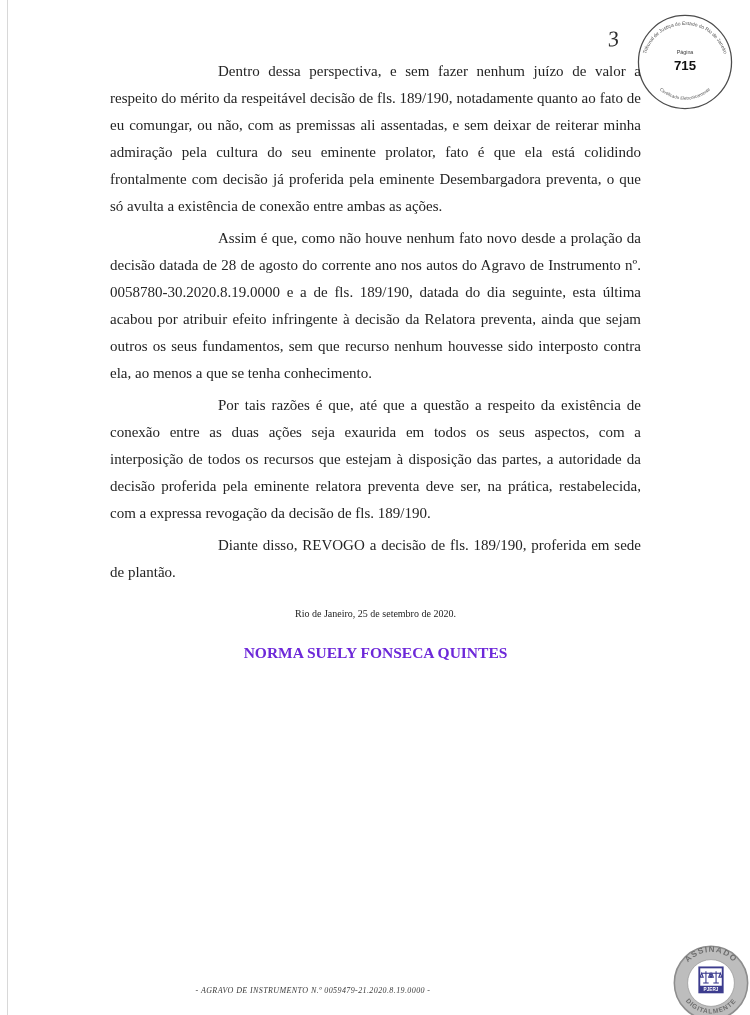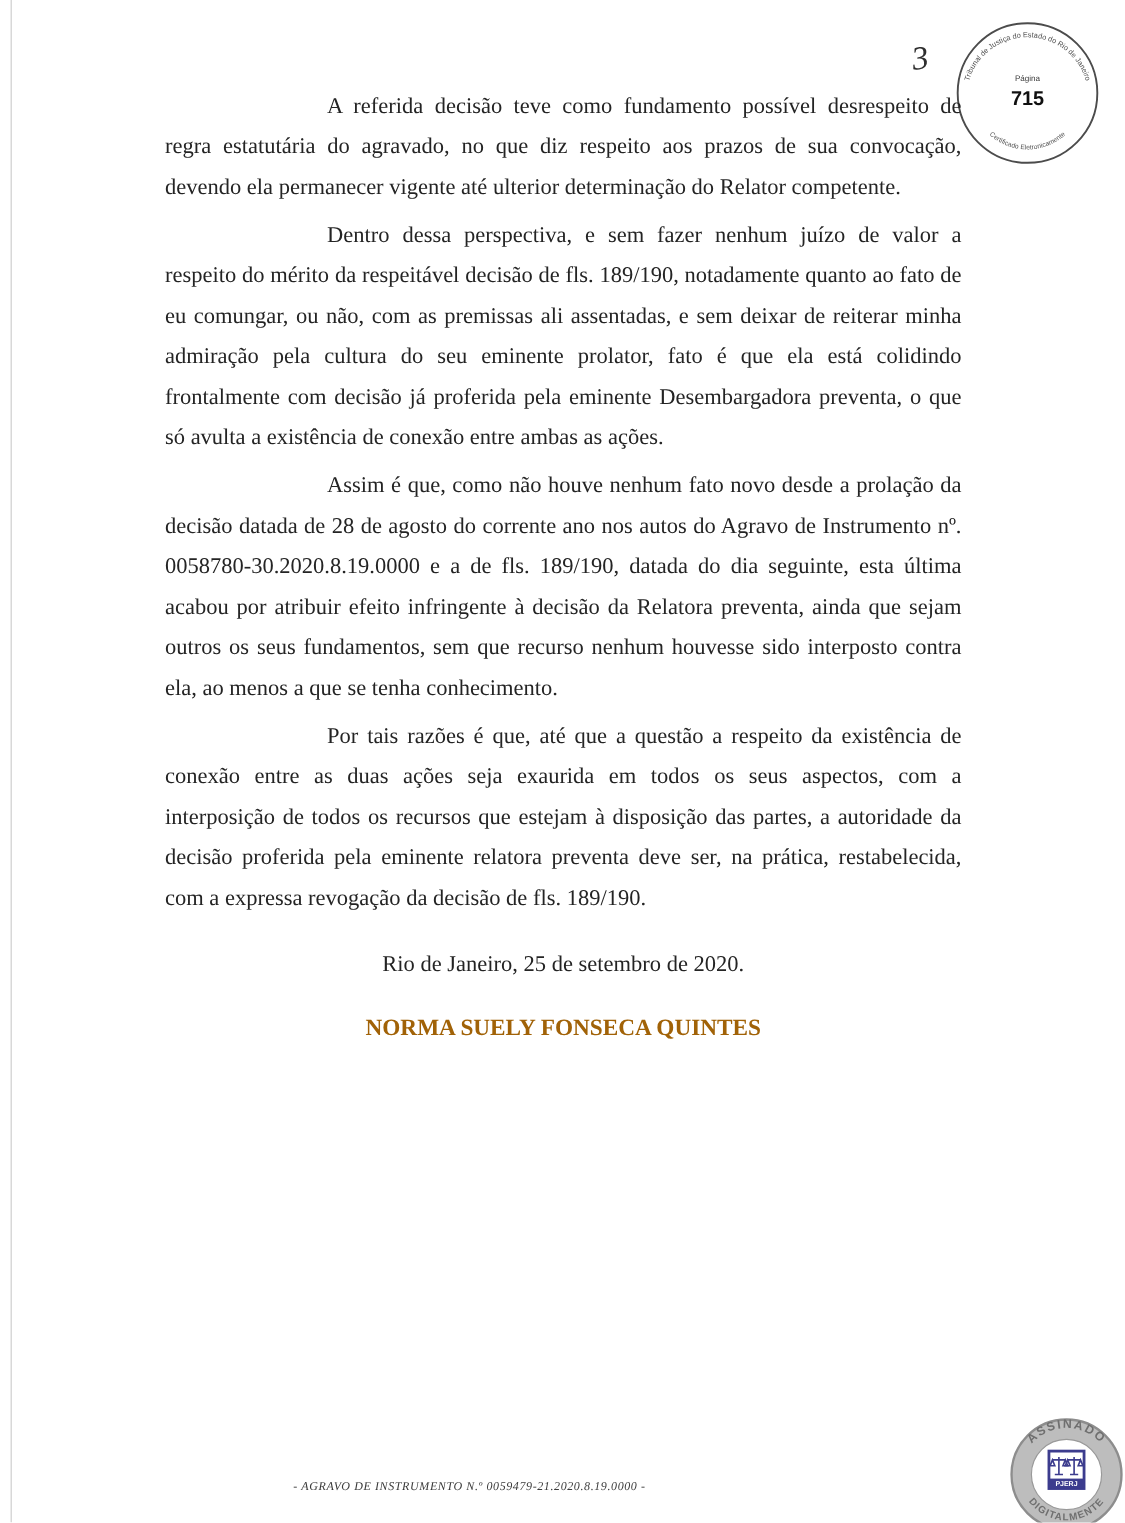--- a/index.html
+++ b/index.html
@@ -4,22 +4,22 @@
 <style>
   html,body{margin:0;padding:0;background:#ffffff;}
   body{width:750px;height:1015px;position:relative;overflow:hidden;
        font-family:"Liberation Serif","DejaVu Serif",serif;color:#1f1f1f;}
   .scan-edge{position:absolute;left:7px;top:0;width:1px;height:1015px;background:#d8d8d8;}
 
   
   .doc-body{position:absolute;left:110px;top:58px;width:531px;}
   .doc-body p{margin:0 0 5px 0;font-size:15px;line-height:27px;
               text-align:justify;text-indent:108px;color:#242424;}
-  .date-line{margin-top:22px;text-align:center;font-size:15px;color:#242424;}
-  .sig-block{margin-top:24px;text-align:center;font-weight:bold;color:#a16207;}
+  .date-line{margin-top:22px;text-align:center;font-size:10px;color:#242424;}
+  .sig-block{margin-top:24px;text-align:center;font-weight:bold;color:#6d28d9;}
   .sig-name{font-size:15.5px;line-height:20px;}
   .sig-title{font-size:14.5px;line-height:20px;}
 
   
   .footer{position:absolute;left:0;top:986px;width:626px;text-align:center;
           font-style:italic;font-size:8px;letter-spacing:.4px;color:#3a3a3a;}
 
   
   .page-stamp{position:absolute;left:636px;top:13px;width:98px;height:98px;}
   .hand-mark{position:absolute;left:608px;top:26px;font-style:italic;
@@ -45,24 +45,24 @@
     <textPath href="#arcTop" startOffset="50%" text-anchor="middle">Tribunal de Justiça do Estado do Rio de Janeiro</textPath>
   </text>
   <text x="50" y="42" text-anchor="middle" font-size="5.5" fill="#3a3a3a" font-family="Liberation Sans, sans-serif">Página</text>
   <text x="50" y="58" text-anchor="middle" font-size="13.5" font-weight="bold" fill="#101010" font-family="Liberation Sans, sans-serif">715</text>
   <text font-size="4.6" fill="#565656" font-family="Liberation Sans, sans-serif">
     <textPath href="#arcBottom" startOffset="50%" text-anchor="middle">Certificado Eletronicamente</textPath>
   </text>
 </svg>
 
 <div class="doc-body">
-  <p>A referida decisão teve como fundamento possível desrespeito de regra estatutária do agravado, no que diz respeito aos prazos de sua convocação, devendo ela permanecer vigente até ulterior determinação do Relator competente.</p>
   <p>Dentro dessa perspectiva, e sem fazer nenhum juízo de valor a respeito do mérito da respeitável decisão de fls. 189/190, notadamente quanto ao fato de eu comungar, ou não, com as premissas ali assentadas, e sem deixar de reiterar minha admiração pela cultura do seu eminente prolator, fato é que ela está colidindo frontalmente com decisão já proferida pela eminente Desembargadora preventa, o que só avulta a existência de conexão entre ambas as ações.</p>
   <p>Assim é que, como não houve nenhum fato novo desde a prolação da decisão datada de 28 de agosto do corrente ano nos autos do Agravo de Instrumento nº. 0058780-30.2020.8.19.0000 e a de fls. 189/190, datada do dia seguinte, esta última acabou por atribuir efeito infringente à decisão da Relatora preventa, ainda que sejam outros os seus fundamentos, sem que recurso nenhum houvesse sido interposto contra ela, ao menos a que se tenha conhecimento.</p>
   <p>Por tais razões é que, até que a questão a respeito da existência de conexão entre as duas ações seja exaurida em todos os seus aspectos, com a interposição de todos os recursos que estejam à disposição das partes, a autoridade da decisão proferida pela eminente relatora preventa deve ser, na prática, restabelecida, com a expressa revogação da decisão de fls. 189/190.</p>
+  <p>Diante disso, REVOGO a decisão de fls. 189/190, proferida em sede de plantão.</p>
 
   <div class="date-line">Rio de Janeiro, 25 de setembro de 2020.</div>
 
   <div class="sig-block">
     <div class="sig-name">NORMA SUELY FONSECA QUINTES</div>
   </div>
 </div>
 
 <div class="footer">-  AGRAVO DE INSTRUMENTO N.º 0059479-21.2020.8.19.0000  -</div>
 

